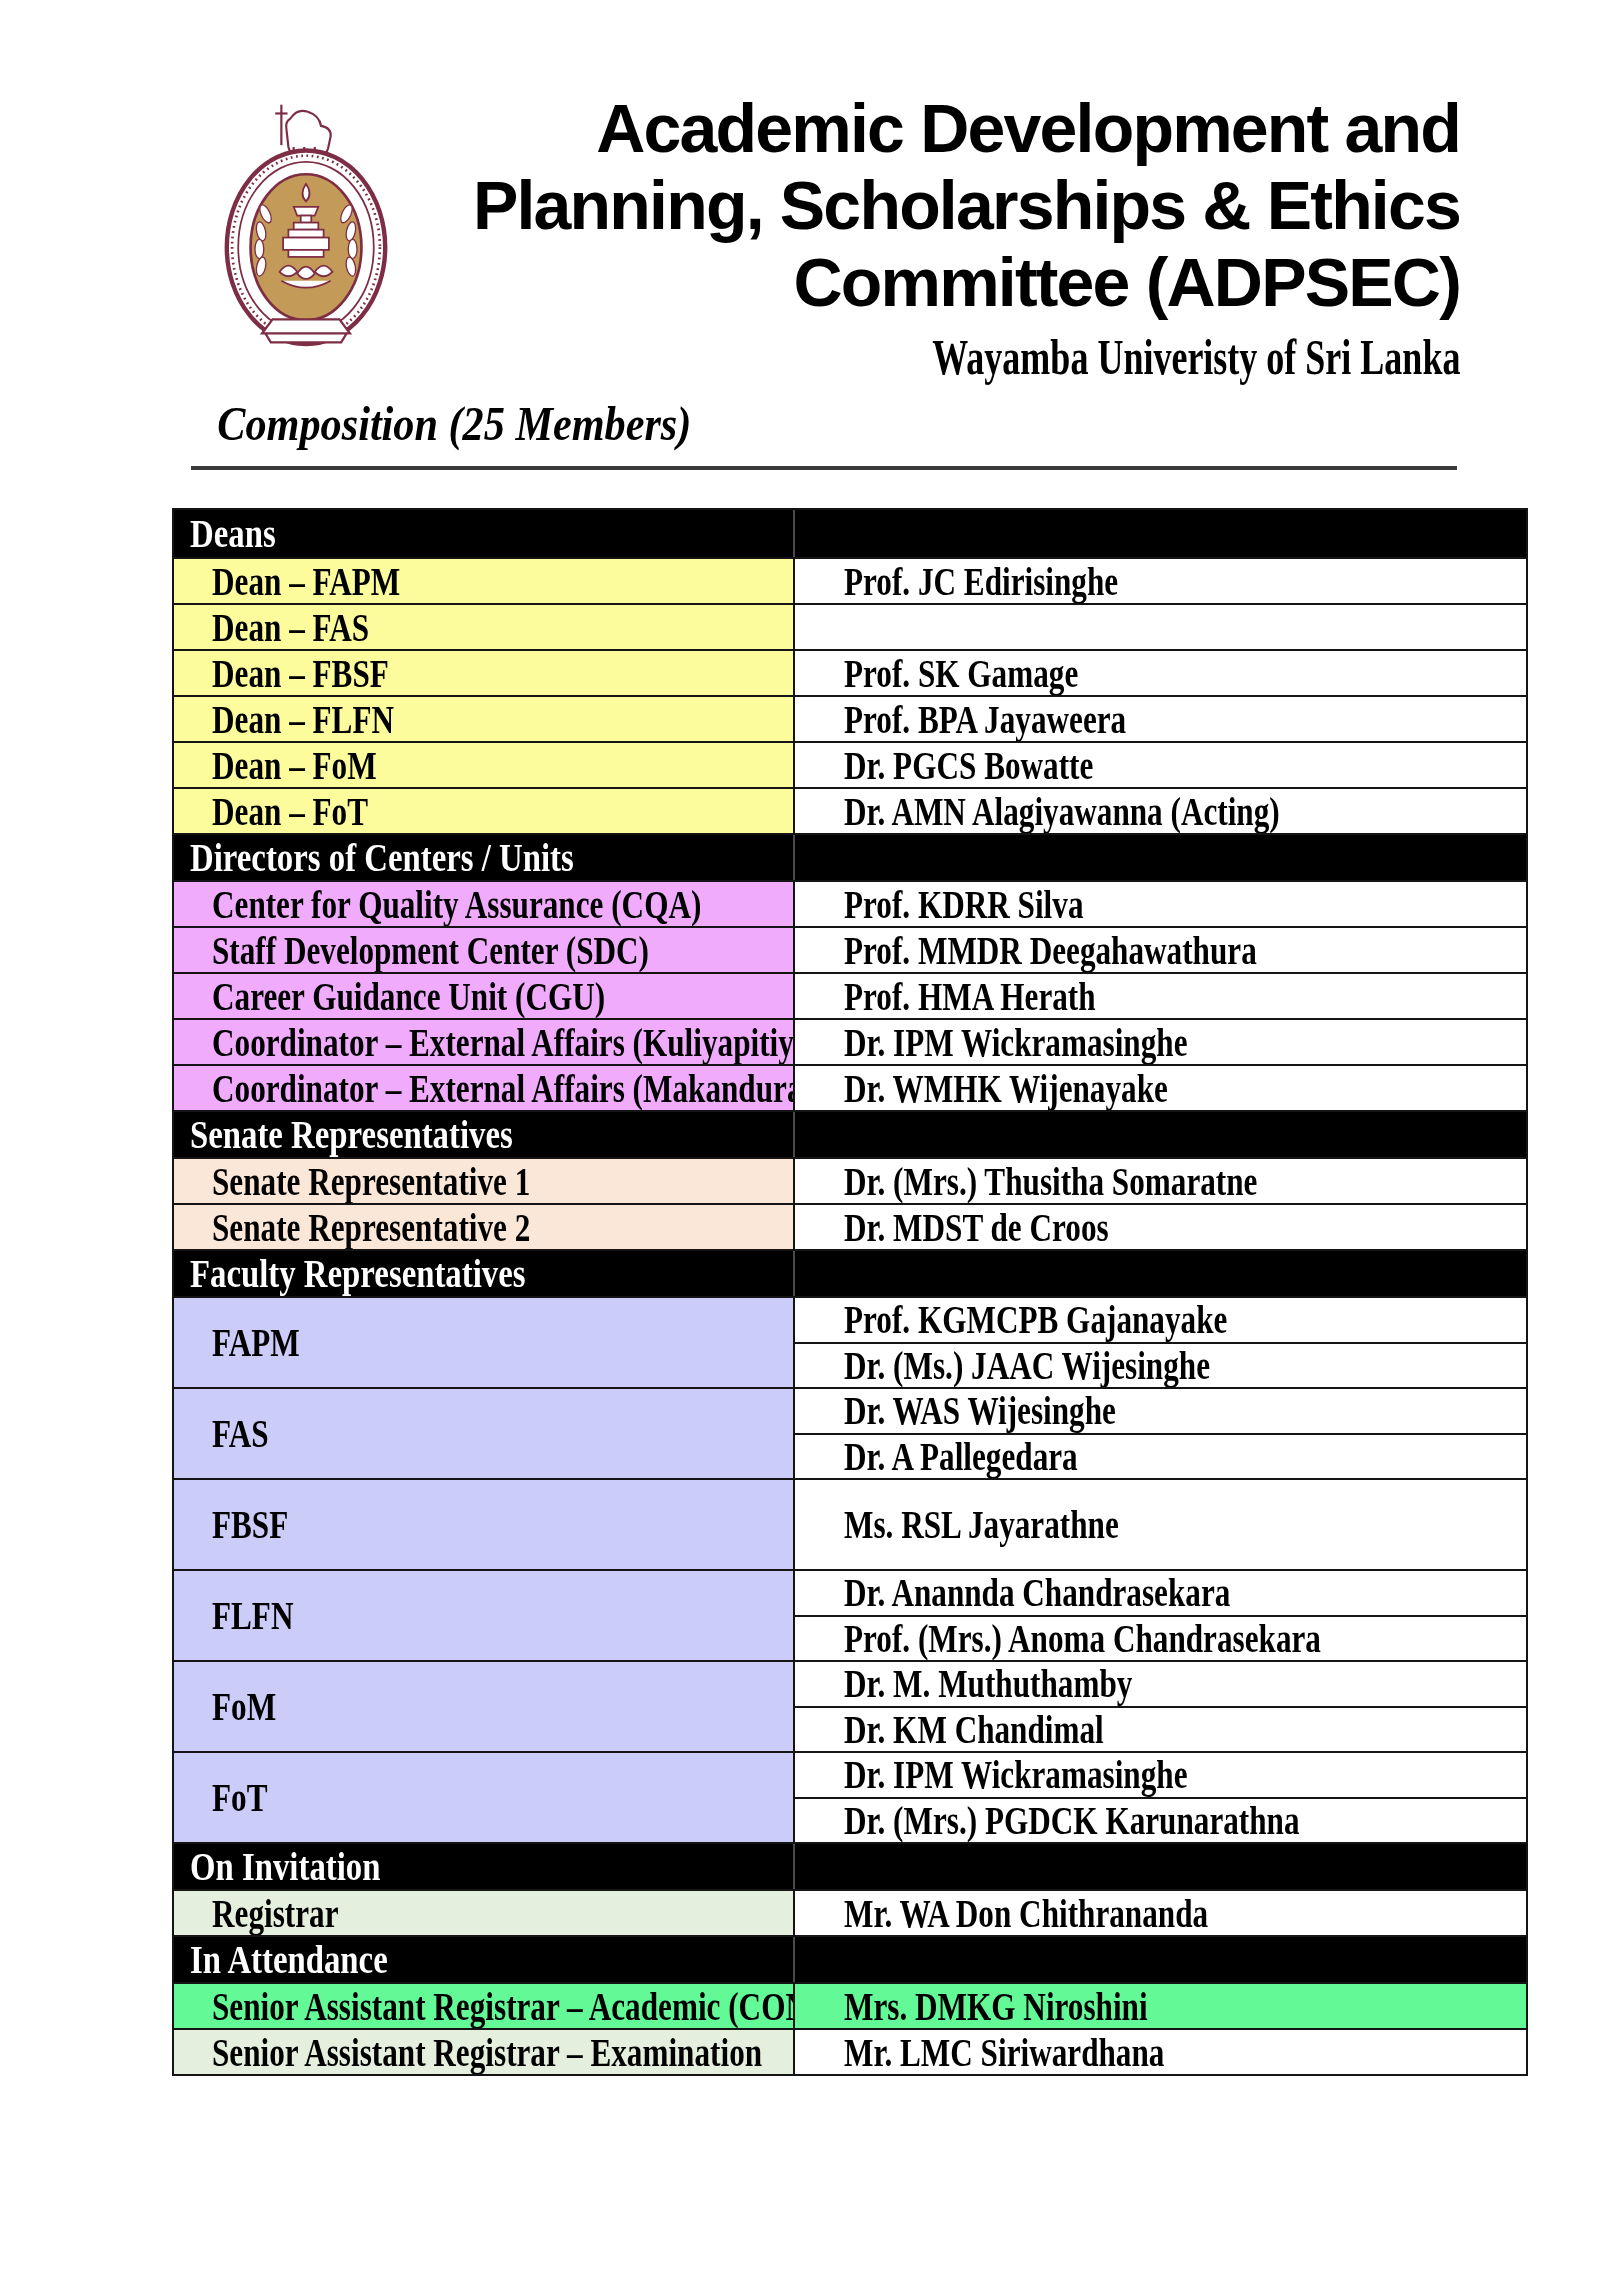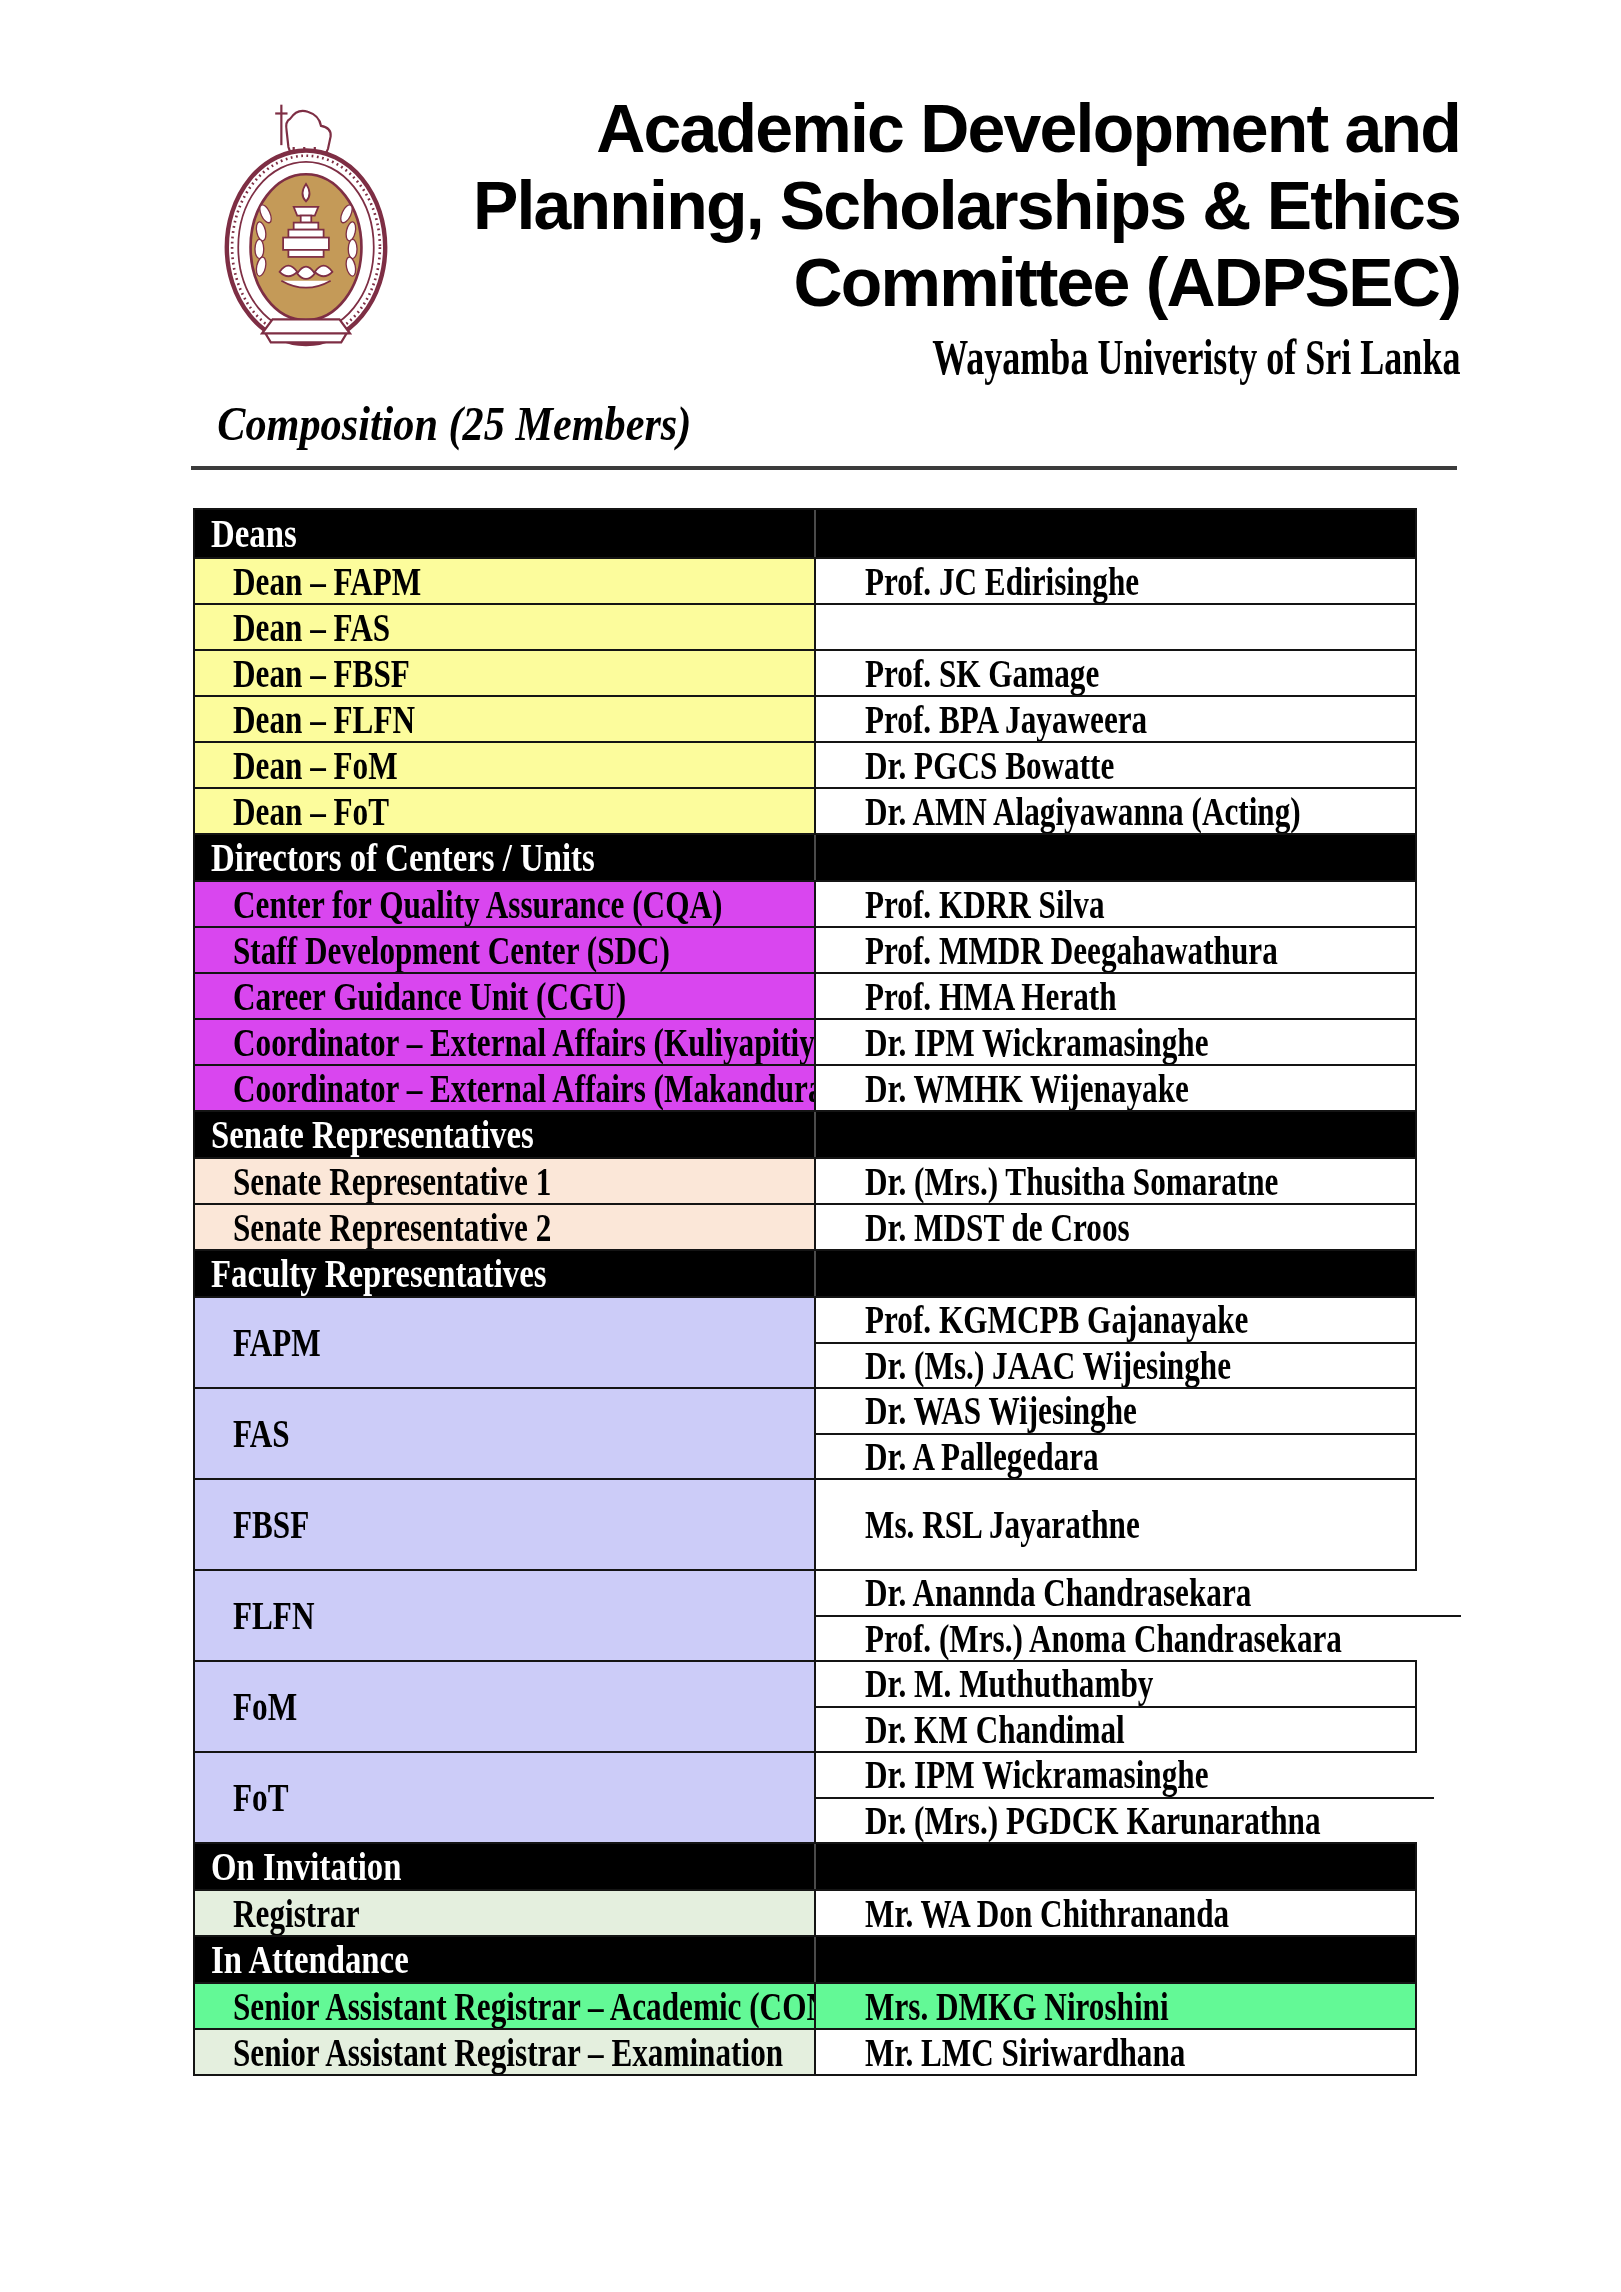--- a/index.html
+++ b/index.html
@@ -60,22 +60,22 @@
   .cd-c{display:inline-block;transform:scaleX(.88);transform-origin:50% 50%;}
   .rule{
     position:absolute;
     left:191px; top:466px;
     width:1266px; height:3.6px;
     background:#3b3b3b;
   }
   
   .tbl{
     position:absolute;
-    left:193px; top:508px;
-    width:1224px;
+    left:172px; top:508px;
+    width:1356px;
     border:2.7px solid var(--bd);
     box-sizing:border-box;
     background:#fff;
   }
   .row,.grp{display:flex;box-sizing:border-box;border-top:2.7px solid var(--bd);}
   .row:first-child{border-top:none;}
   .row.r{height:46px;}
   .row.hrow{height:47px;}
   .grp{height:91px;}
   .cl{
@@ -104,21 +104,21 @@
     white-space:nowrap;
   }
   .hrow{background:#000;}
   .hrow .cl{border-right-color:#4a4a4a;padding-left:16px;}
   .hrow .cr{background:#000;}
   .hrow .cd{color:#fff;font-size:41px;}
   .grseq{flex:1;display:flex;flex-direction:column;}
   .grseq .cr{flex:1;}
   .grseq .cr + .cr{border-top:2.7px solid var(--bd);}
   .bg-deans{background:#FCFC9C;}
-  .bg-dir{background:#d946ef;}
+  .bg-dir{background:#f0abfc;}
   .bg-sen{background:#FBE7D8;}
   .bg-fac{background:#CCCCF8;}
   .bg-att{background:#E4EFDE;}
   .bg-green{background:#63F996 !important;}
 </style>
 </head>
 <body>
 
 <div class="page">
 

